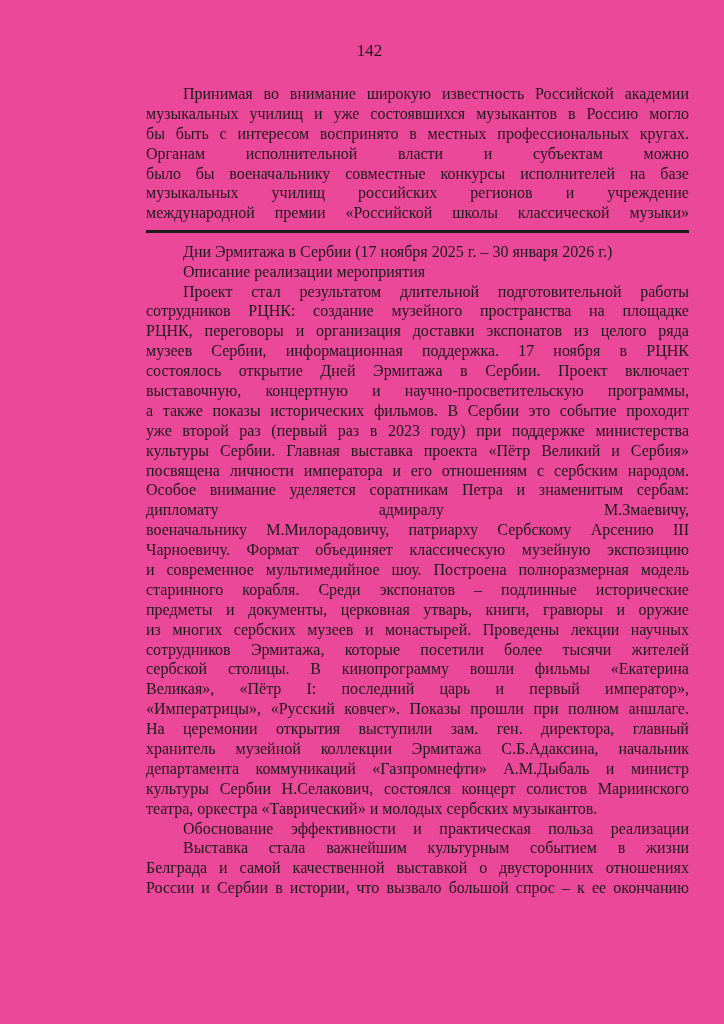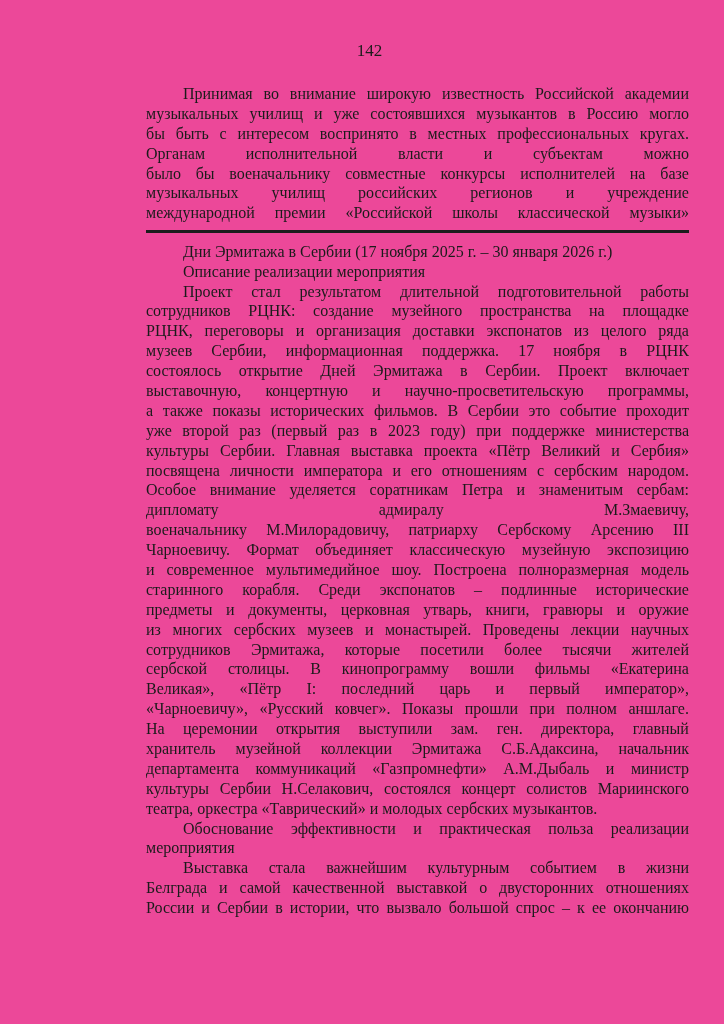--- a/index.html
+++ b/index.html
@@ -330,21 +330,21 @@
           <span>Великая»,</span>
           <span>«Пётр</span>
           <span>I:</span>
           <span>последний</span>
           <span>царь</span>
           <span>и</span>
           <span>первый</span>
           <span>император»,</span>
         </div>
         <div class="line just">
-          <span>«Чарноевичу»,</span>
+          <span>«Императрицы»,</span>
           <span>«Русский</span>
           <span>ковчег».</span>
           <span>Показы</span>
           <span>прошли</span>
           <span>при</span>
           <span>полном</span>
           <span>аншлаге.</span>
         </div>
         <div class="line just">
           <span>На</span>
@@ -385,21 +385,20 @@
       </div>
       <div class="para italic">
         <div class="line just indent">
           <span>Обоснование</span>
           <span>эффективности</span>
           <span>и</span>
           <span>практическая</span>
           <span>польза</span>
           <span>реализации</span>
         </div>
-        <div class="line plain">мероприятия</div>
       </div>
       <div class="para">
         <div class="line just indent">
           <span>Выставка</span>
           <span>стала</span>
           <span>важнейшим</span>
           <span>культурным</span>
           <span>событием</span>
           <span>в</span>
           <span>жизни</span>

